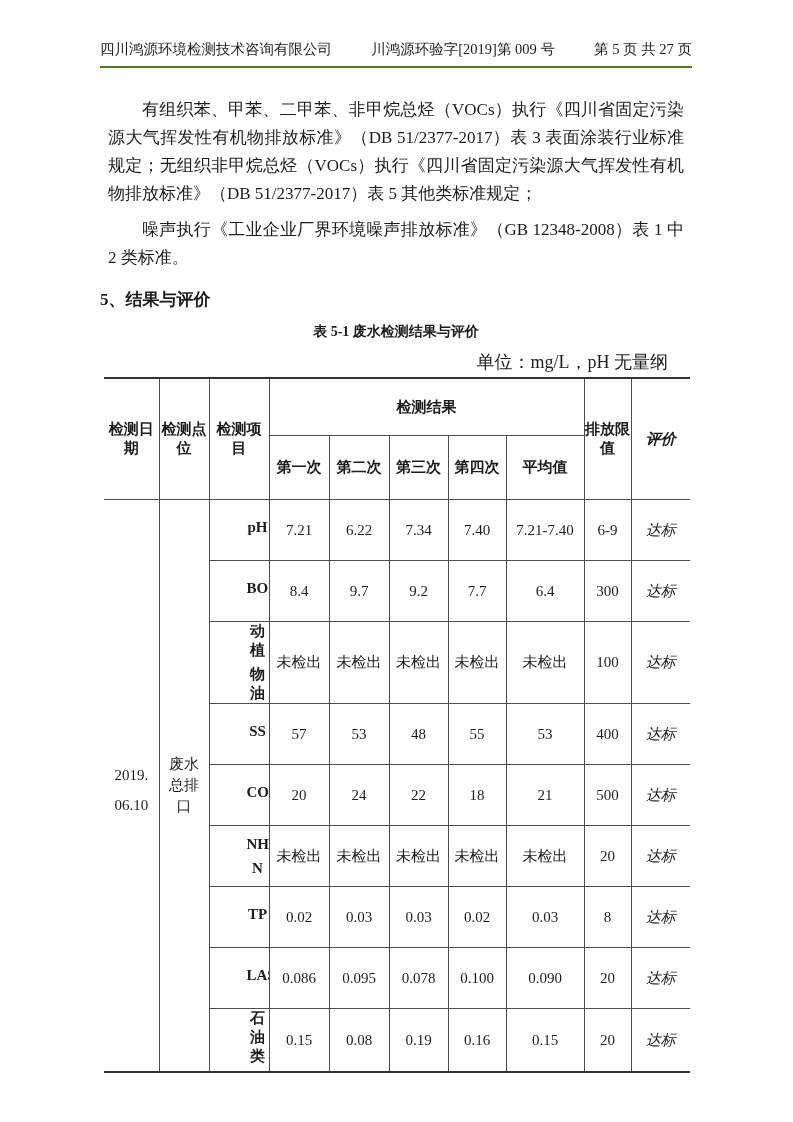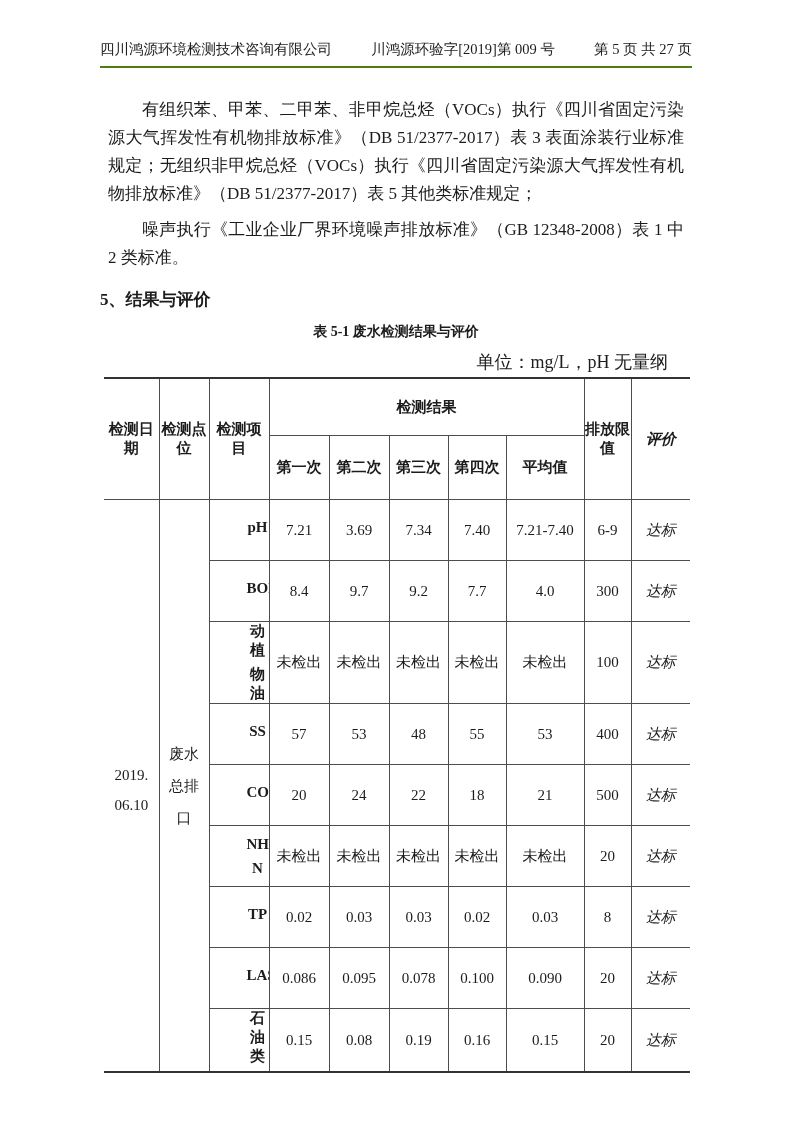--- a/index.html
+++ b/index.html
@@ -79,21 +79,21 @@
   
   table.report .edge-l { border-left: none; }
   table.report .edge-r { border-right: none; font-style: italic; }
   table.report th { font-weight: bold; }
   .h-row1 th { height: 56px; }
   .h-row2 th { height: 63px; }
   tr.data-row td { height: 60px; }
   .item-cell { font-weight: bold; }
   .item-cell sub { font-size: 10px; }
   .item-line { line-height: 19px; margin-left: 37px; }
-  .point-wrap { display: inline-block; width: 32px; line-height: 32px; }
+  .point-wrap { display: inline-block; width: 32px; line-height: 21px; }
   .date-line { line-height: 22px; margin-top: 8px; }
   col.c-date  { width: 55px; }
   col.c-point { width: 50px; }
   col.c-item  { width: 60px; }
   col.c-r1    { width: 60px; }
   col.c-r2    { width: 60px; }
   col.c-r3    { width: 59px; }
   col.c-r4    { width: 58px; }
   col.c-avg   { width: 78px; }
   col.c-lim   { width: 47px; }
@@ -156,37 +156,37 @@
             <div class="date-line">06.10</div>
           </td>
           <td rowspan="9">
             <span class="point-wrap">废水总排口</span>
           </td>
           <td class="item-cell">
             <div class="item-line"><span>pH</span><sub></sub><span></span></div>
             <div class="item-line"></div>
           </td>
           <td>7.21</td>
-          <td>3.69</td>
+          <td>6.22</td>
           <td>7.34</td>
           <td>7.40</td>
           <td>7.21-7.40</td>
           <td>6-9</td>
           <td class="edge-r">达标</td>
         </tr>
         <tr class="data-row">
           <td class="item-cell">
             <div class="item-line"><span>BOD</span><sub>5</sub><span></span></div>
             <div class="item-line"></div>
           </td>
           <td>8.4</td>
           <td>9.7</td>
           <td>9.2</td>
           <td>7.7</td>
-          <td>4.0</td>
+          <td>6.4</td>
           <td>300</td>
           <td class="edge-r">达标</td>
         </tr>
         <tr class="data-row">
           <td class="item-cell">
             <div class="item-line"><span>动植</span><sub></sub><span></span></div>
             <div class="item-line">物油</div>
           </td>
           <td>未检出</td>
           <td>未检出</td>

